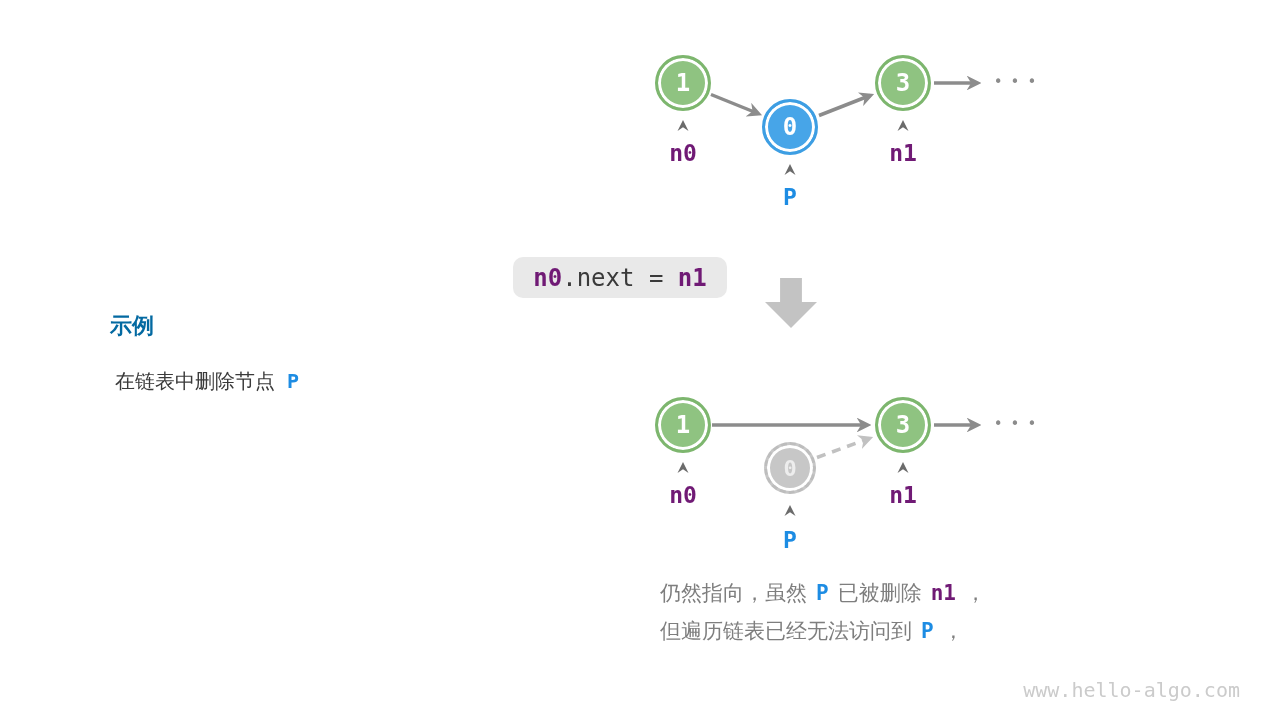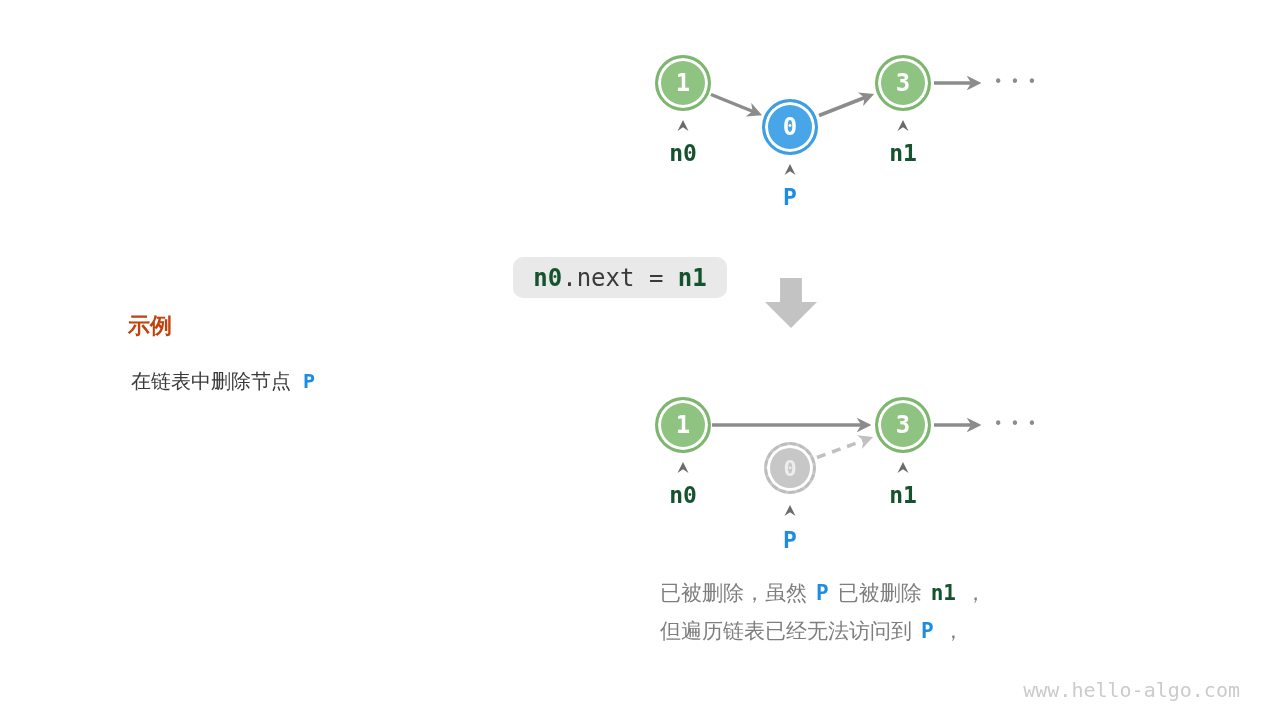--- a/index.html
+++ b/index.html
@@ -53,21 +53,21 @@
 
   
   .ptr-label {
     position: absolute;
     transform: translateX(-50%);
     font-family: "DejaVu Sans Mono", monospace;
     font-weight: bold;
     font-size: 23px;
     white-space: nowrap;
   }
-  .txt-green { color: #14532d; }
+  .txt-green { color: #701a75; }
   .txt-blue  { color: #1D8CE3; }
 
   .dots {
     position: absolute;
     transform: translate(-50%, -50%);
     color: #8C8C8C;
     font-size: 15px;
     letter-spacing: 8px;
     font-family: "DejaVu Sans", sans-serif;
     white-space: nowrap;
@@ -109,32 +109,31 @@
     position: absolute;
     left: 765px; top: 278px;
     width: 52px; height: 50px;
     background: #C3C3C3;
     clip-path: polygon(29% 0, 71% 0, 71% 48%, 100% 48%, 50% 100%, 0 48%, 29% 48%);
   }
 
   
   .example-heading {
     position: absolute;
-    left: 128px; top: 311px;
+    left: 110px; top: 311px;
     font-size: 22px;
     font-weight: bold;
-    color: #c2410c;
+    color: #0369a1;
   }
   .example-desc {
     position: absolute;
     left: 115px; top: 368px;
     font-size: 20px;
     color: #3A3A3A;
     white-space: nowrap;
-    margin-left: 16px;
   }
   .example-desc .node-ref {
     font-family: "DejaVu Sans Mono", monospace;
     font-weight: bold;
     margin-left: 12px;
   }
 
   
   .result-note {
     position: absolute;
@@ -224,21 +223,21 @@
     <span>3</span>
   </div>
   <span class="dots" style="left:1019px; top:424px;">•••</span>
 
   <span class="ptr-label txt-green" style="left:683px; top:482px;">n0</span>
   <span class="ptr-label txt-blue" style="left:790px; top:527px;">P</span>
   <span class="ptr-label txt-green" style="left:903px; top:482px;">n1</span>
 
   <div class="result-note">
     <div>
-      <span>已被删除，虽然</span><span class="inline-var txt-blue">P</span><span>已被删除</span><span class="inline-var txt-green">n1</span><span>，</span>
+      <span>仍然指向，虽然</span><span class="inline-var txt-blue">P</span><span>已被删除</span><span class="inline-var txt-green">n1</span><span>，</span>
     </div>
     <div>
       <span>但遍历链表已经无法访问到</span><span class="inline-var txt-blue">P</span><span>，</span>
     </div>
   </div>
 
   <div class="watermark">www.hello-algo.com</div>
 
 </div>
 

